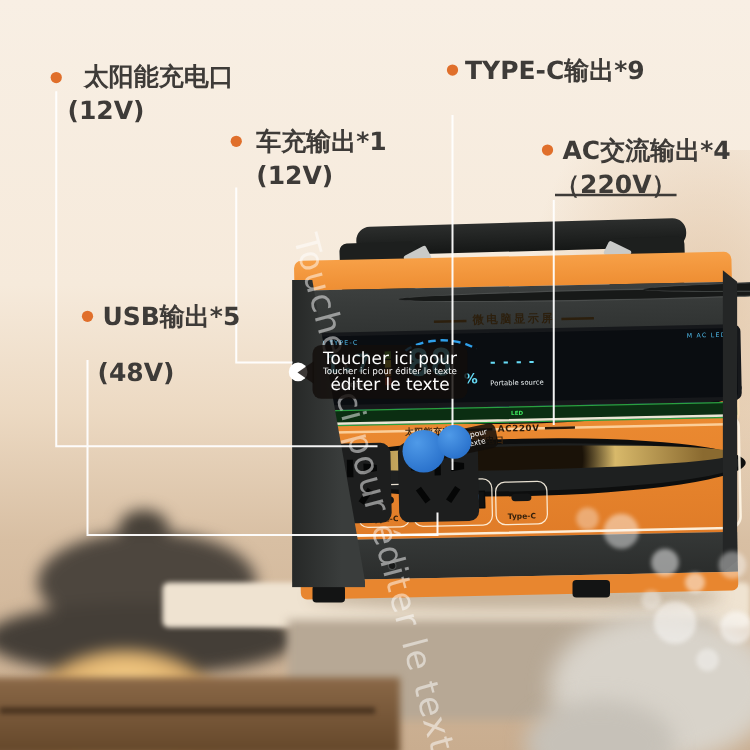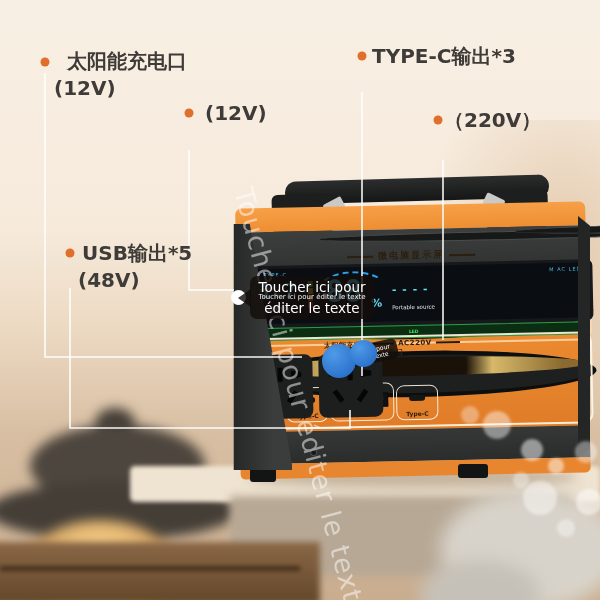--- a/index.html
+++ b/index.html
@@ -269,26 +269,28 @@
     <div class="tts-line">éditer le texte</div>
   </div>
   <div class="abs handle-dot" style="left:322px;top:344px;width:34px;height:34px;"></div>
   <div class="abs handle-dot" style="left:350px;top:340px;width:27px;height:27px;"></div>
 
   <div class="abs co" style="left:54px;top:48px;">
     <div class="ind">太阳能充电口</div>
     <div>(12V)</div>
   </div>
   <div class="abs co" style="left:205px;top:100px;">
+    <div>车充输出*1</div>
     <div>(12V)</div>
   </div>
   <div class="abs co" style="left:372px;top:43px;">
-    <div>TYPE-C输出*3</div>
+    <div>TYPE-C输出*9</div>
   </div>
   <div class="abs co" style="left:450px;top:107px;">
-    <div style="margin-left:-6px;">（220V）</div>
+    <div>AC交流输出*4</div>
+    <div style="margin-left:-6px;text-decoration:underline;">（220V）</div>
   </div>
   <div class="abs co" style="left:82px;top:240px;">
     <div>USB输出*5</div>
-    <div style="margin-left:-4px;">(48V)</div>
+    <div style="margin-left:-4px;margin-top:18px;">(48V)</div>
   </div>
 
 </div>
 
 </body></html>

